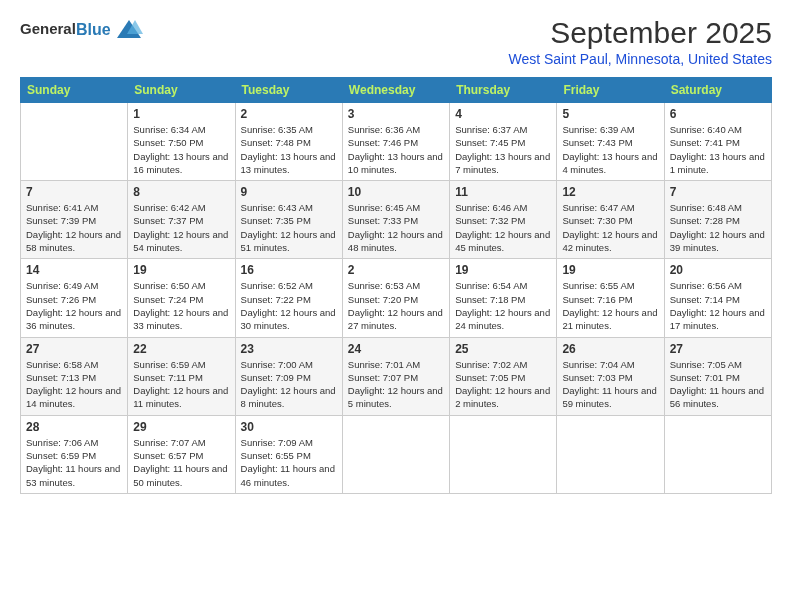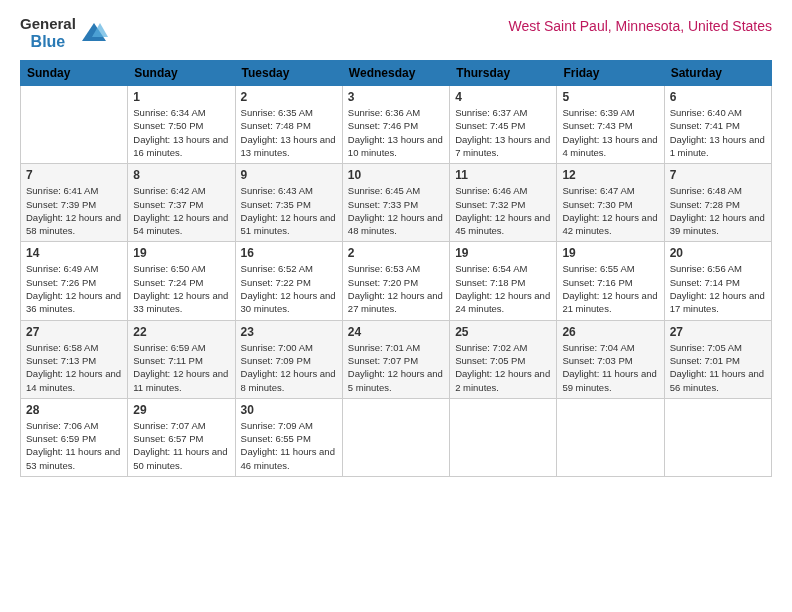--- a/index.html
+++ b/index.html
@@ -22,21 +22,21 @@
       align-items: flex-start;
       margin-bottom: 10px;
     }
     .logo {
       display: flex;
       align-items: center;
       gap: 2px;
     }
     .logo-text {
       display: flex;
-      flex-direction: column;
+      flex-direction: row;
       line-height: 1.1;
       text-align: center;
     }
     .logo-general {
       font-size: 15px;
       font-weight: bold;
       color: #333;
     }
     .logo-blue {
       font-size: 16px;
@@ -52,31 +52,31 @@
       text-align: right;
     }
     .month-title {
       font-size: 30px;
       font-weight: normal;
       color: #333;
       line-height: 1.1;
     }
     .location {
       font-size: 14px;
-      color: #be185d;
+      color: #1d4ed8;
       margin-top: 2px;
     }
     .calendar {
       width: 100%;
       border-collapse: collapse;
       border: 1px solid #ccc;
     }
     .calendar th {
       background: #2a7ab5;
-      color: #000000;
+      color: #bef264;
       font-size: 12px;
       font-weight: bold;
       text-align: left;
       padding: 5px 6px;
       border: 1px solid #2a7ab5;
     }
     .calendar td {
       vertical-align: top;
       border: 1px solid #ccc;
       padding: 4px 5px;
@@ -112,20 +112,21 @@
       <div class="logo-text">
         <span class="logo-general">General</span>
         <span class="logo-blue">Blue</span>
       </div>
       <svg class="logo-icon" viewBox="0 0 28 28">
         <polygon points="14,4 26,22 2,22" fill="#2a7ab5"></polygon>
         <polygon points="20,4 28,18 12,18" fill="#5ab0e0" opacity="0.7"></polygon>
       </svg>
     </div>
     <div class="title-block">
+      <div class="month-title">September 2025</div>
       <div class="location">West Saint Paul, Minnesota, United States</div>
     </div>
   </div>
 
   <table class="calendar">
     <thead>
       <tr>
       <th>Sunday</th>
           <th>Sunday</th>
           <th>Tuesday</th>

